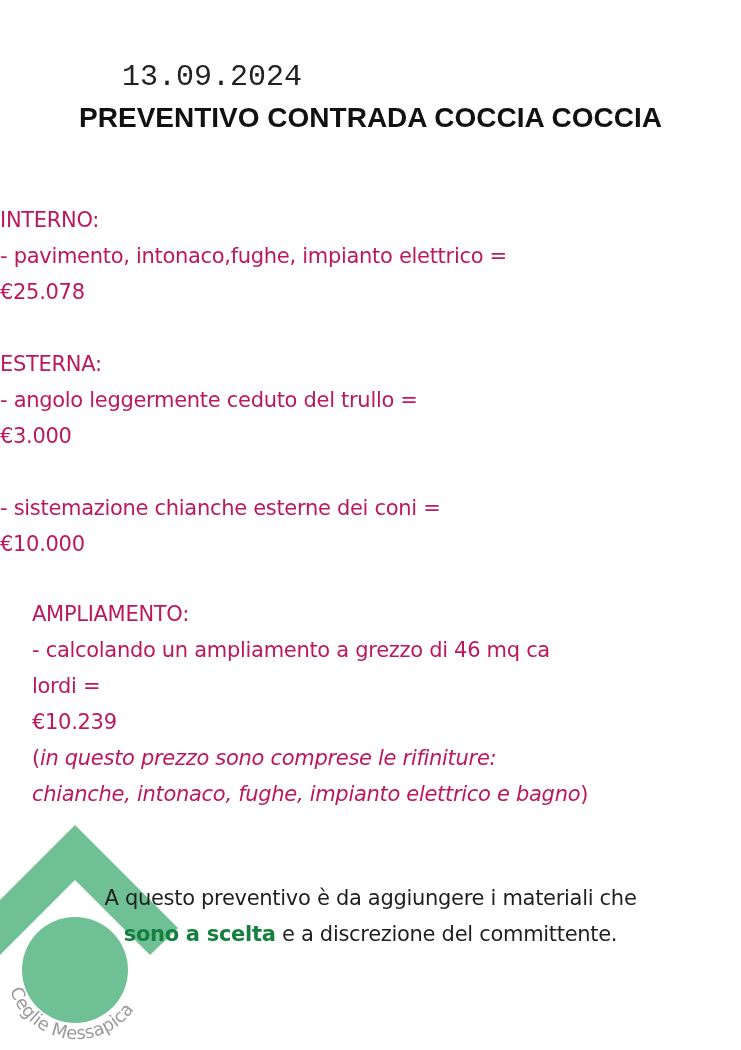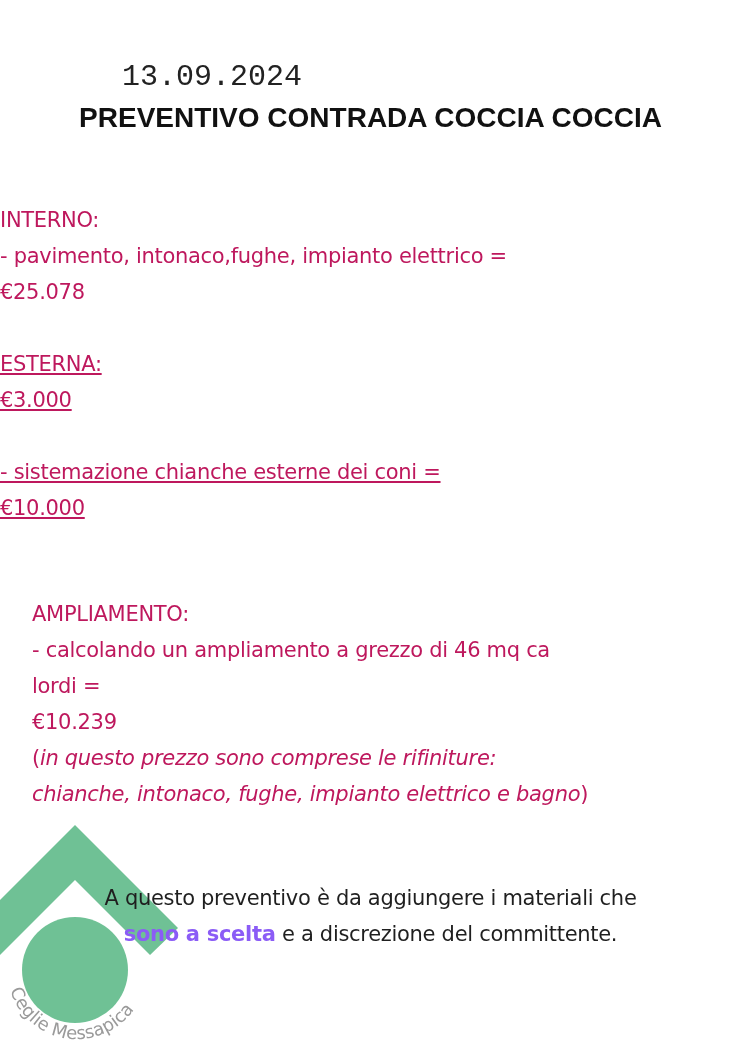--- a/index.html
+++ b/index.html
@@ -8,36 +8,37 @@
   .date { position:absolute; left:74px; top:60px; font-size:30px; font-family:Liberation Mono, monospace; color:#222;margin-left:48px; }
   .title { position:absolute; left:0; width:741px; top:102px; text-align:center;
            font-family:"Liberation Sans", sans-serif; font-weight:bold; font-size:28px; color:#111; }
   .block { position:absolute; left:0; width:741px; text-align:left; font-size:21px; line-height:36px;
            font-family:"DejaVu Sans", sans-serif; color:#be185d; letter-spacing:-0.3px; }
   .block div { white-space:nowrap; }
   .it { font-style:italic; }
   .logo { position:absolute; left:0; top:820px; width:200px; height:230px; }
   .footer { position:absolute; left:0; width:741px; top:880px; text-align:center; font-size:21px; line-height:36px;
             color:#1f1f1f; letter-spacing:-0.3px; }
-  .footer b { font-weight:bold; color:#8b5cf6; }
+  .footer b { font-weight:bold; color:#15803d; }
 </style>
 </head>
 <body>
 
 <div class="date">13.09.2024</div>
 <div class="title">PREVENTIVO CONTRADA COCCIA COCCIA</div>
 
 <div class="block" style="top:202px;">
   <div>INTERNO:</div>
   <div>- pavimento, intonaco,fughe, impianto elettrico =</div>
   <div>€25.078</div>
 </div>
 
-<div class="block" style="top:346px;text-decoration:underline;">
+<div class="block" style="top:346px;">
   <div>ESTERNA:</div>
+  <div>- angolo leggermente ceduto del trullo =</div>
   <div>€3.000</div>
   <div style="height:36px;"></div>
   <div>- sistemazione chianche esterne dei coni =</div>
   <div>€10.000</div>
 </div>
 
 <div class="block" style="top:596px;padding-left:32px;">
   <div>AMPLIAMENTO:</div>
   <div>- calcolando un ampliamento a grezzo di 46 mq ca</div>
   <div>lordi =</div>

